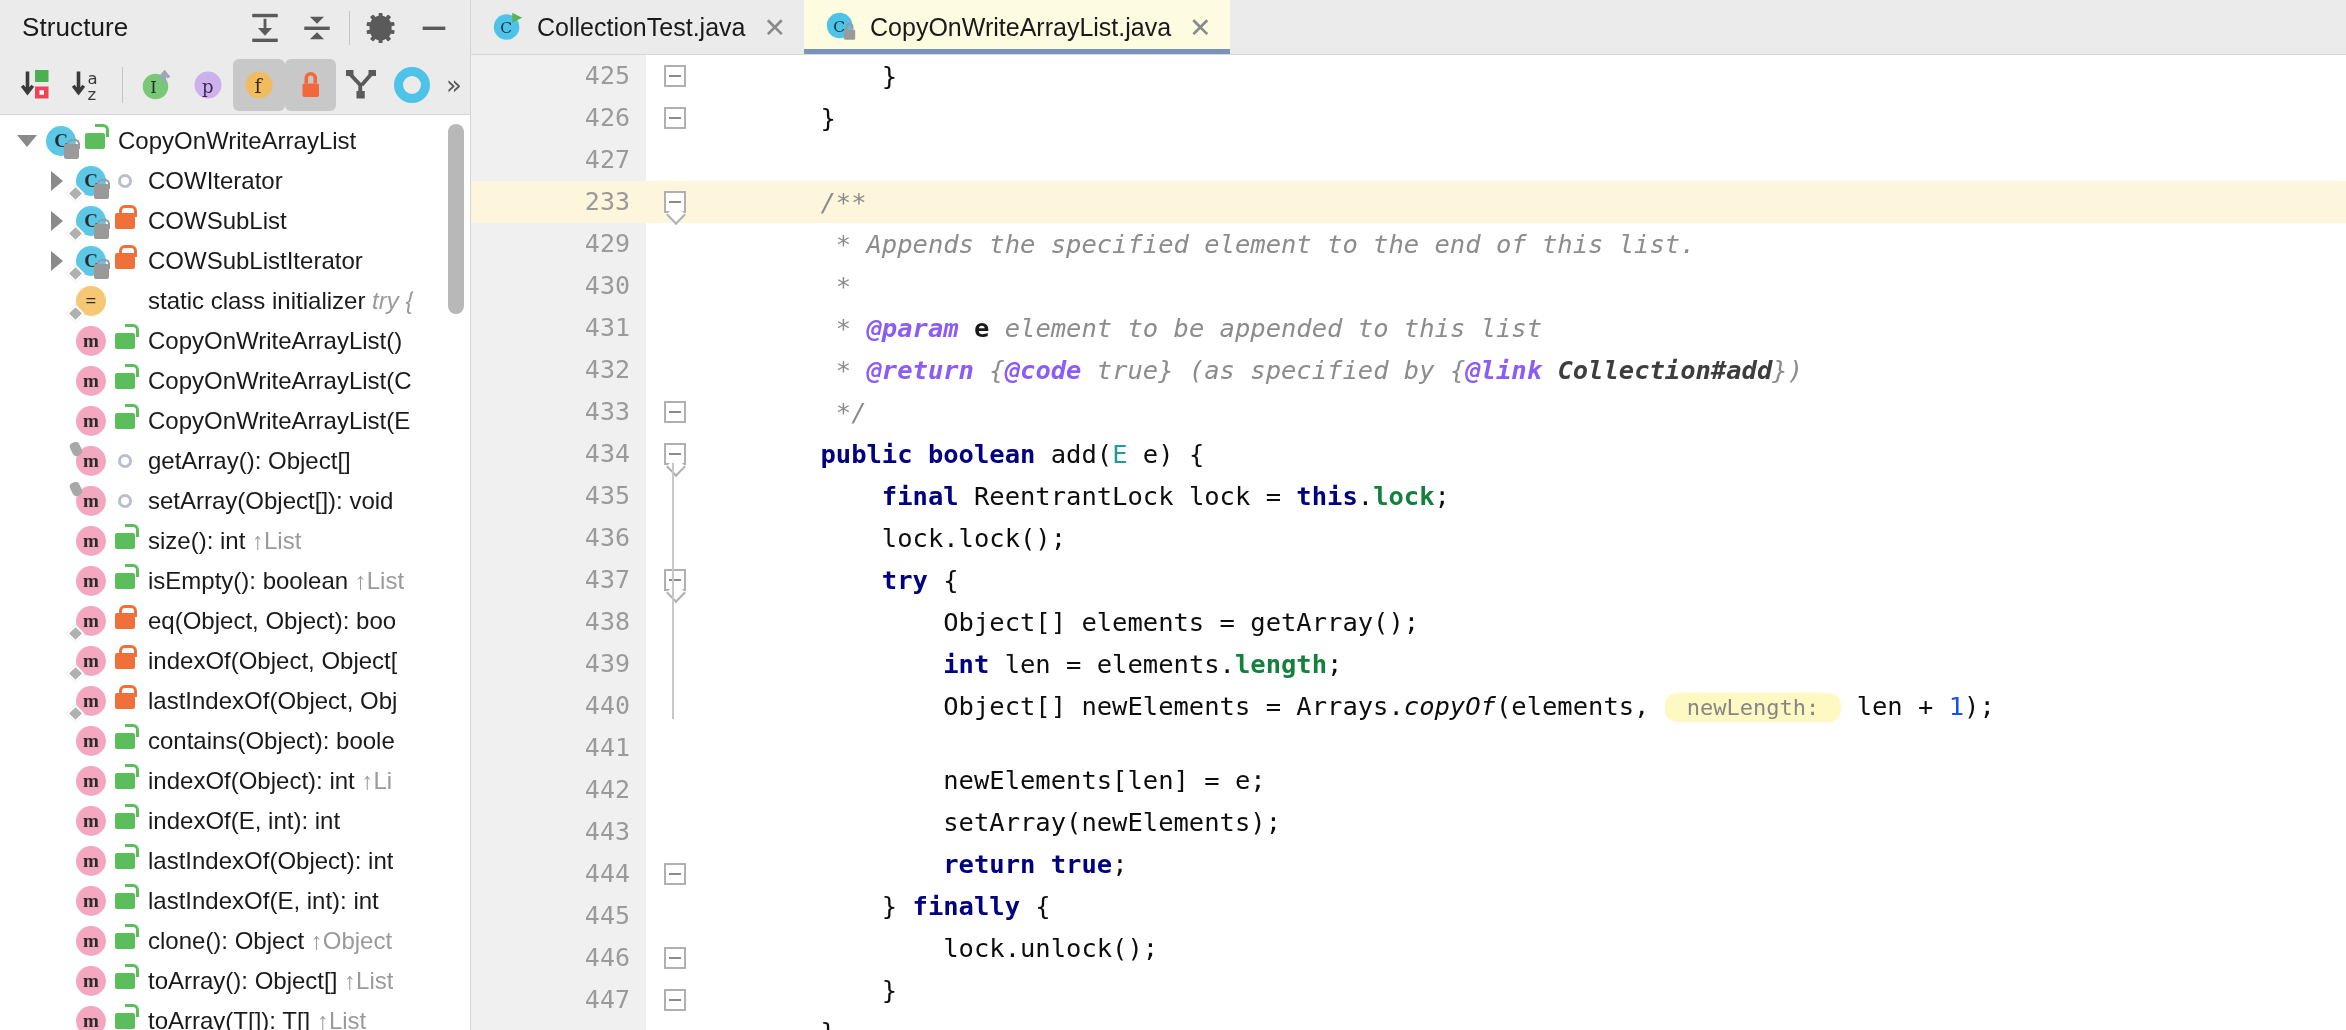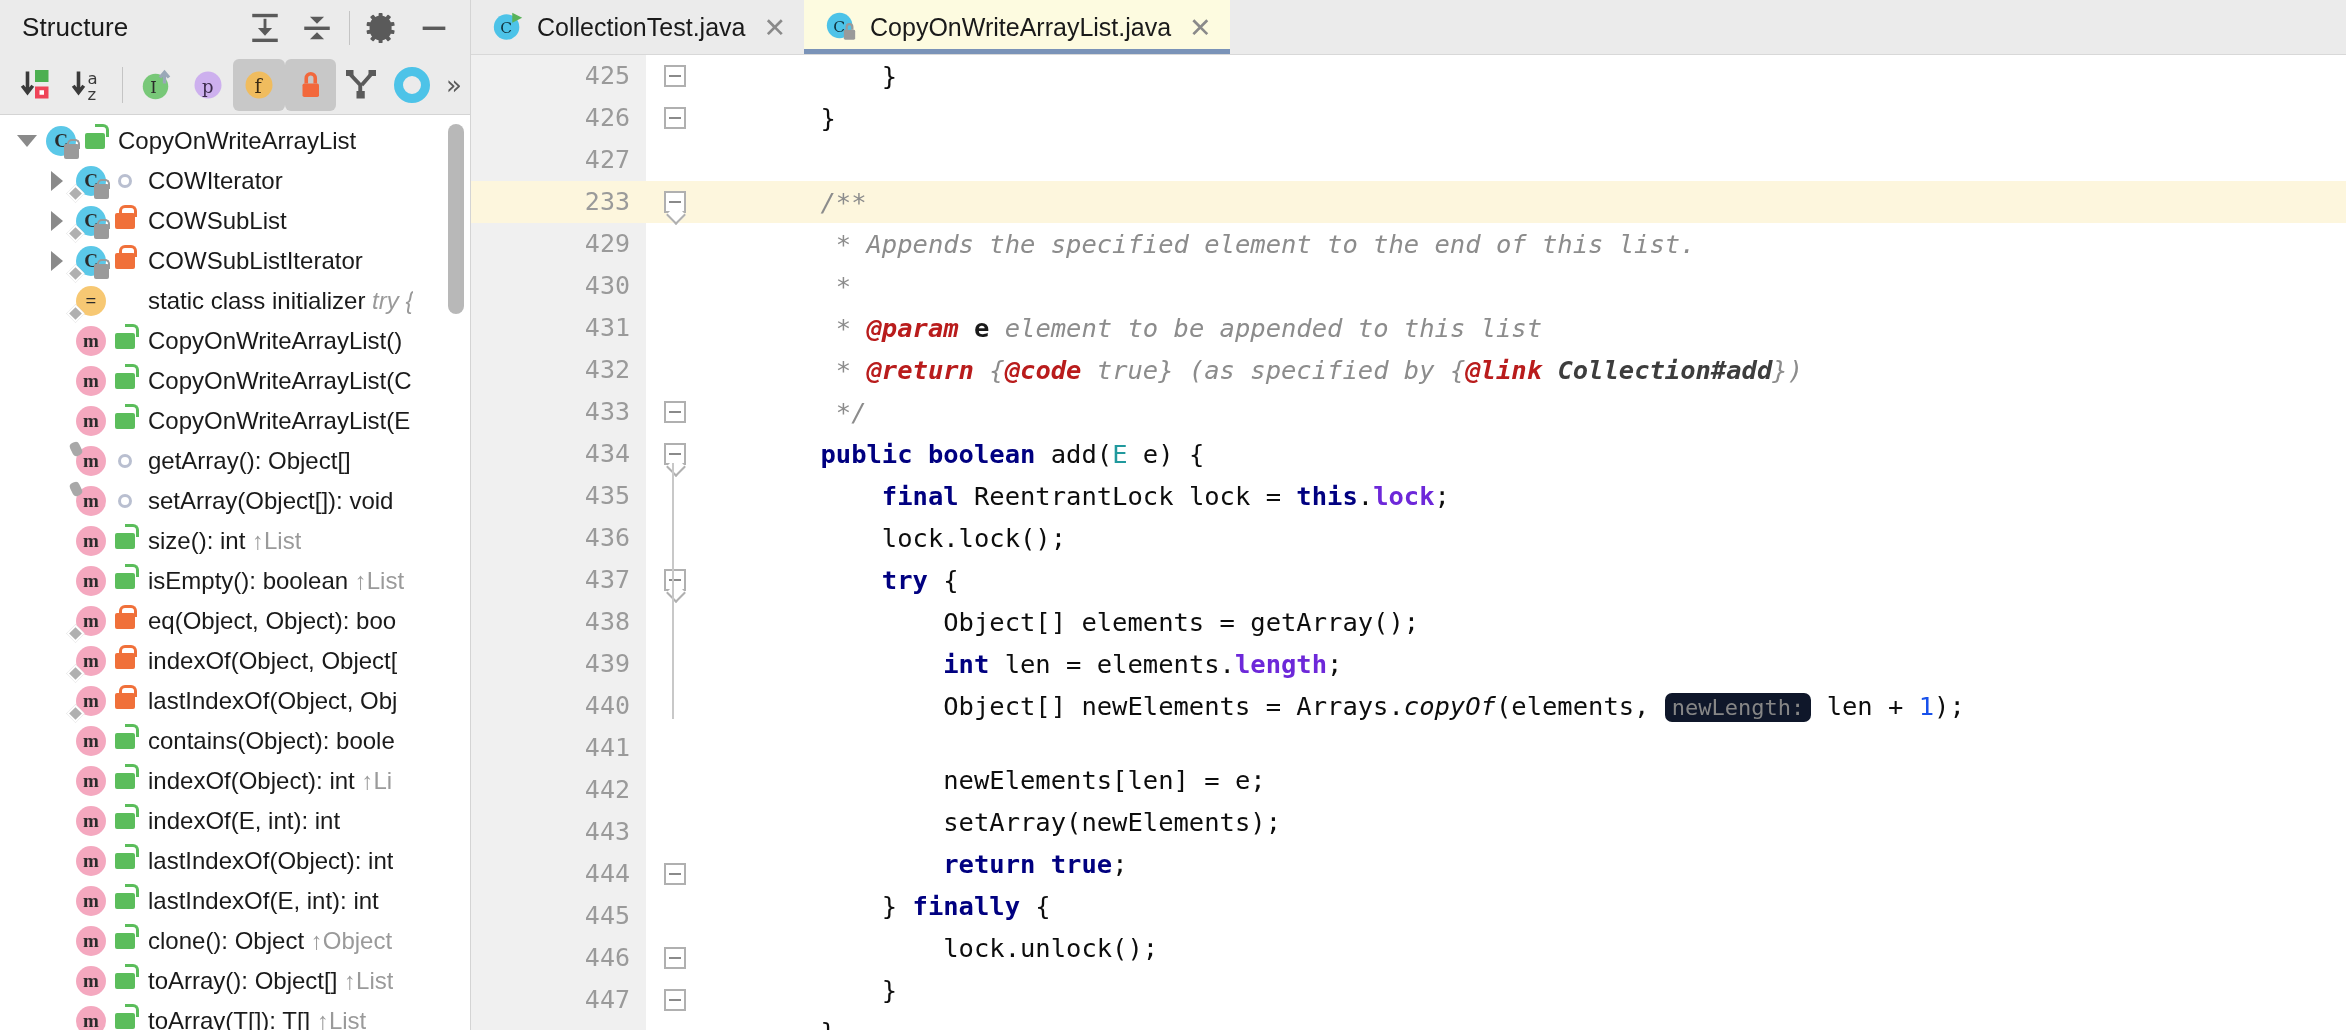--- a/index.html
+++ b/index.html
@@ -298,32 +298,32 @@
     color: #0d0d0d;
     white-space: pre;
     padding-left: 48px;
   }
   .code-line.hl {
     background: #fdf6dd;
   }
 
   .kw  { color: #000080; font-weight: bold; }
   .typ { color: #20999d; }
-  .fld { color: #6d28d9; font-weight: bold; }
+  .fld { color: #15803d; font-weight: bold; }
   .num { color: #1750eb; }
   .stat{ font-style: italic; }
   .doc { color: #8c8c8c; font-style: italic; }
-  .doctag { color: #b91c1c; font-weight: bold; font-style: italic; }
+  .doctag { color: #8b5cf6; font-weight: bold; font-style: italic; }
   .docparam { color: #1a1a1a; font-weight: bold; font-style: normal; }
   .doclink { color: #3d3d3d; font-weight: bold; font-style: italic; }
   .inlay {
-    background: #0f172a;
+    background: #fef9c3;
     color: #868686;
-    border-radius: 7px;
-    padding: 2px 7px;
+    border-radius: 12px;
+    padding: 2px 22px;
     font-size: 22px;
     font-family: "DejaVu Sans Mono", monospace;
   }
 
   .fold-marker {
     position: absolute;
     left: 16px;
     width: 26px; height: 42px;
     display: flex; align-items: center; justify-content: center;
   }

